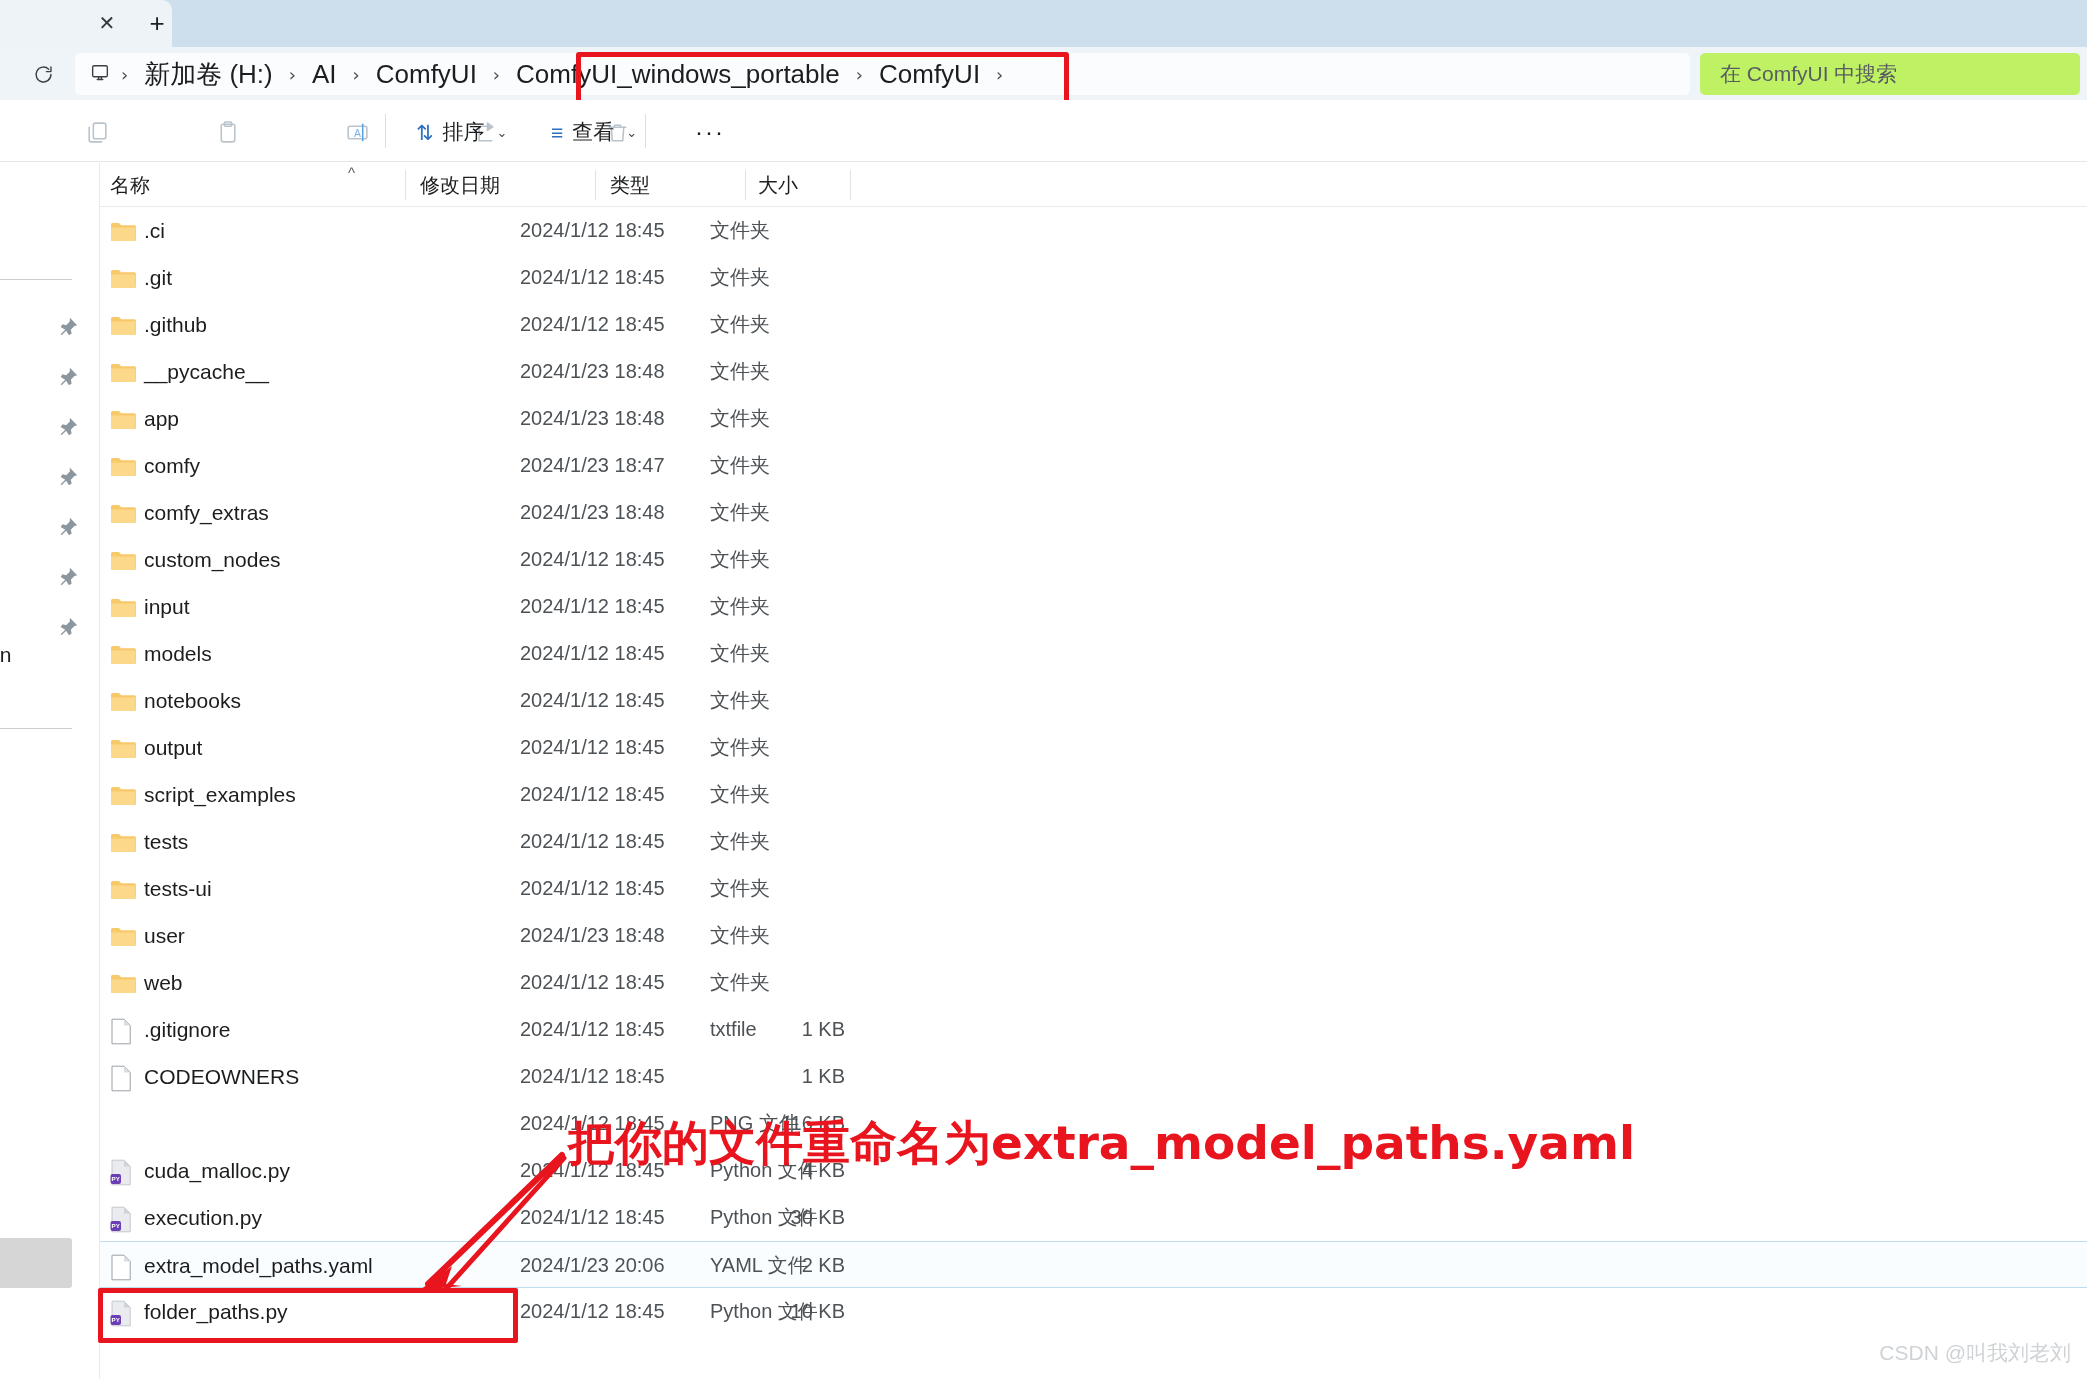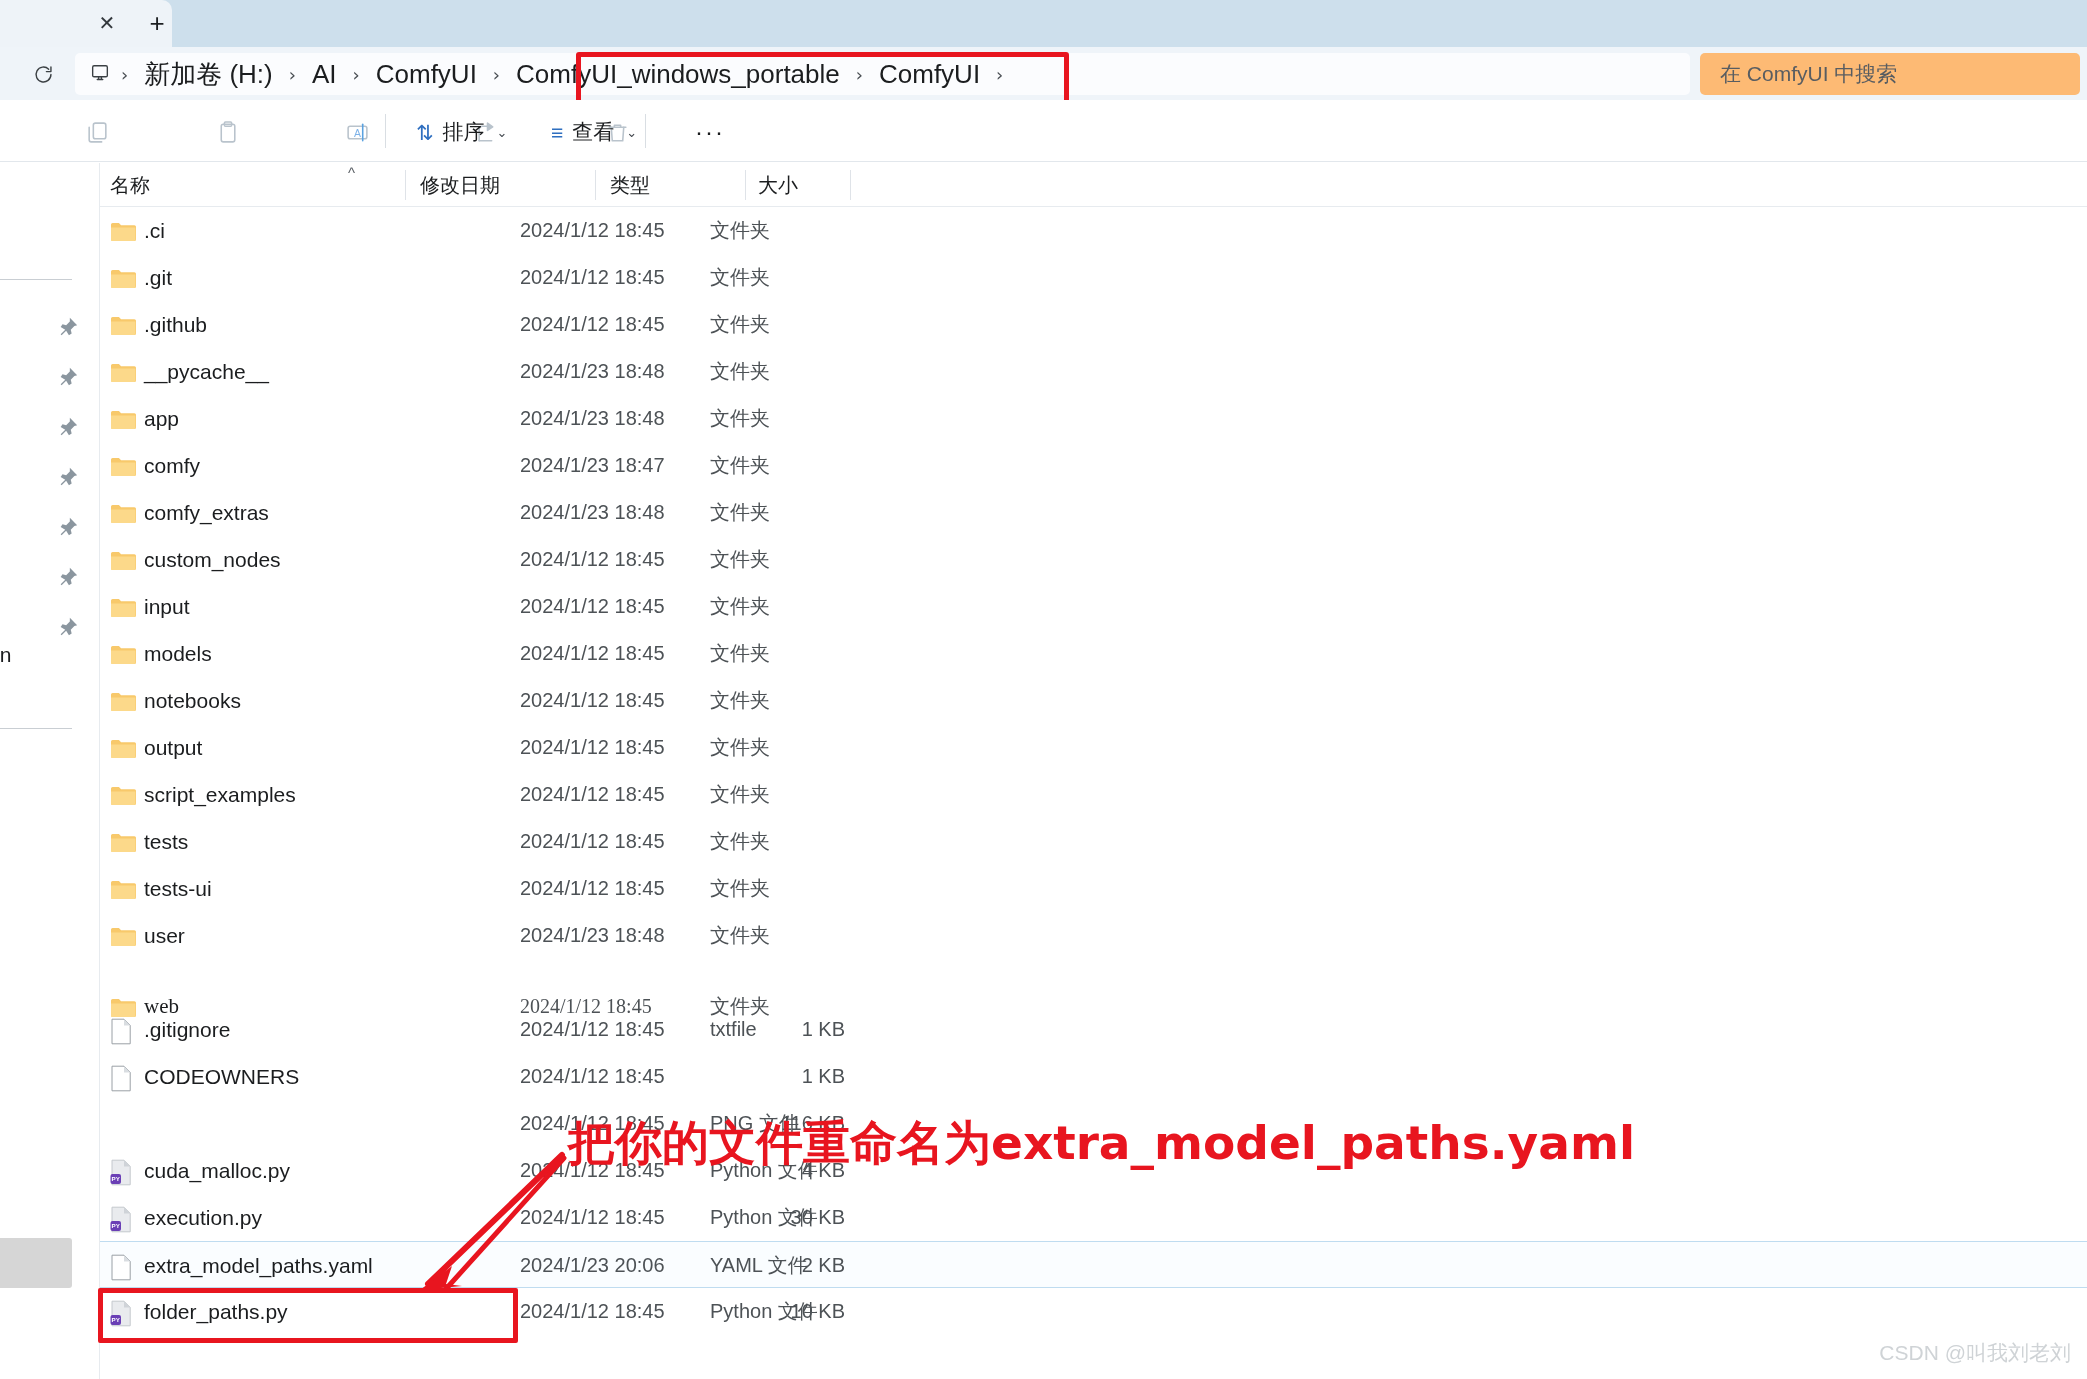--- a/index.html
+++ b/index.html
@@ -56,21 +56,21 @@
     font-size: 26px; color: #1b1d1f; white-space: nowrap;
     padding: 2px 6px;
   }
   .sep {
     font-size: 18px; color: #4a4f54; padding: 0 10px;
     font-family: "DejaVu Sans", sans-serif;
   }
 
   .searchbox {
     position: absolute; left: 1700px; top: 6px; width: 380px; height: 42px;
-    background: #fdba74; border-radius: 5px;
+    background: #bef264; border-radius: 5px;
     display: flex; align-items: center; padding-left: 20px;
   }
   .searchbox span {
     font-size: 21px; color: #595d61; white-space: nowrap;
   }
   .crumb-hl-box {
     position: absolute; left: 576px; top: 52px; width: 493px; height: 62px;
     border: 5px solid #e8151f; border-radius: 3px; pointer-events: none;
   }
 
@@ -586,21 +586,21 @@
               <path d="M1 5.5a1.6 1.6 0 0 1 1.6-1.6h6.3l2.2 2.3h13.3a1.6 1.6 0 0 1 1.6 1.6v12.6a1.6 1.6 0 0 1-1.6 1.6H2.6A1.6 1.6 0 0 1 1 20.4z" fill="#f8c96b"></path>
               <path d="M1 8.4h24.4v12a1.6 1.6 0 0 1-1.6 1.6H2.6A1.6 1.6 0 0 1 1 20.4z" fill="#fcd98a"></path>
             </svg>
           </span>
           <span class="label">user</span>
         </div>
         <div class="cell-date">2024/1/23 18:48</div>
         <div class="cell-type">文件夹</div>
         <div class="cell-size"></div>
       </div>
-      <div class="row" style="top: 776px; font-family: Liberation Serif, serif;">
+      <div class="row" style="top: 752px;">
         <div class="cell-name">
           <span class="ic ic-folder">
             <svg viewBox="0 0 26 24">
               <path d="M1 5.5a1.6 1.6 0 0 1 1.6-1.6h6.3l2.2 2.3h13.3a1.6 1.6 0 0 1 1.6 1.6v12.6a1.6 1.6 0 0 1-1.6 1.6H2.6A1.6 1.6 0 0 1 1 20.4z" fill="#f8c96b"></path>
               <path d="M1 8.4h24.4v12a1.6 1.6 0 0 1-1.6 1.6H2.6A1.6 1.6 0 0 1 1 20.4z" fill="#fcd98a"></path>
             </svg>
           </span>
           <span class="label">web</span>
         </div>
         <div class="cell-date">2024/1/12 18:45</div>

